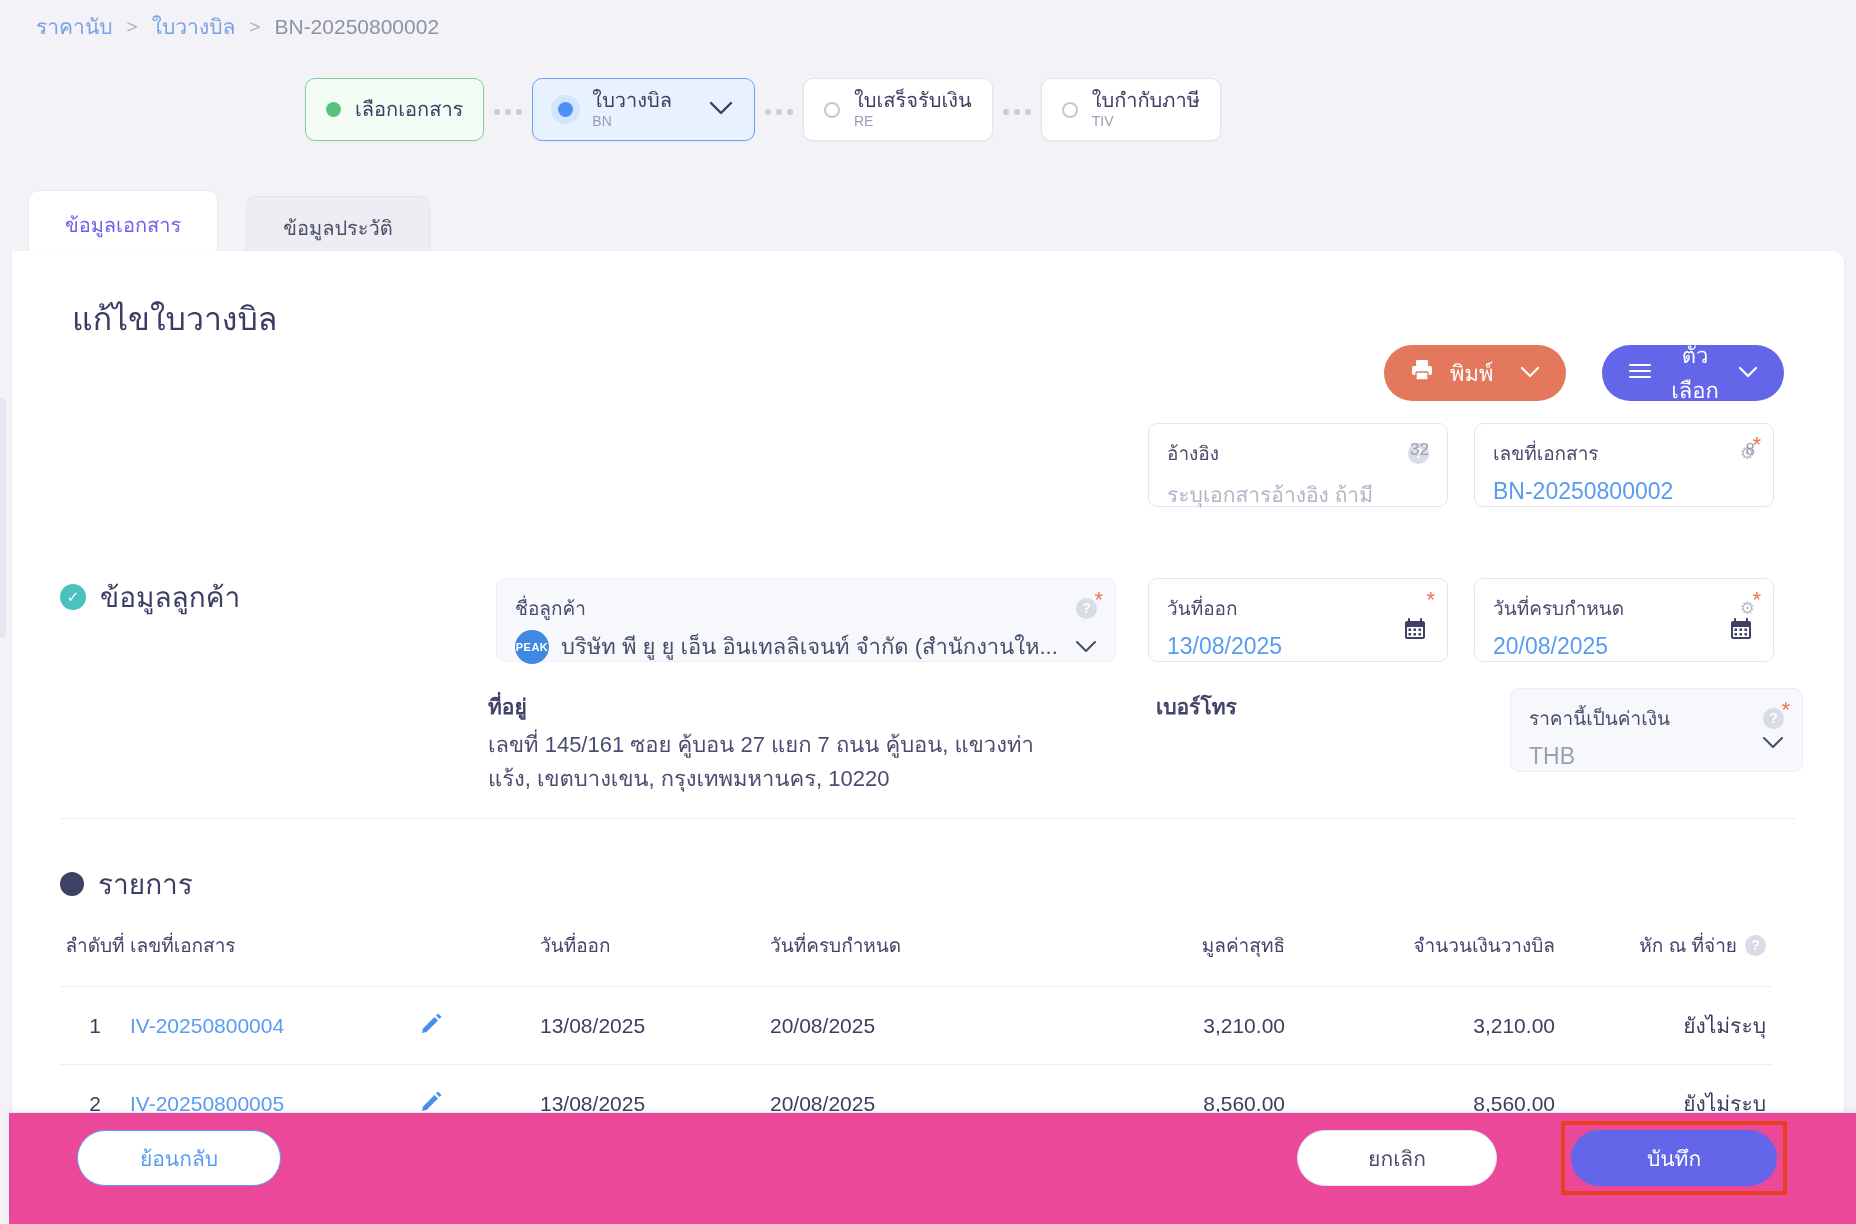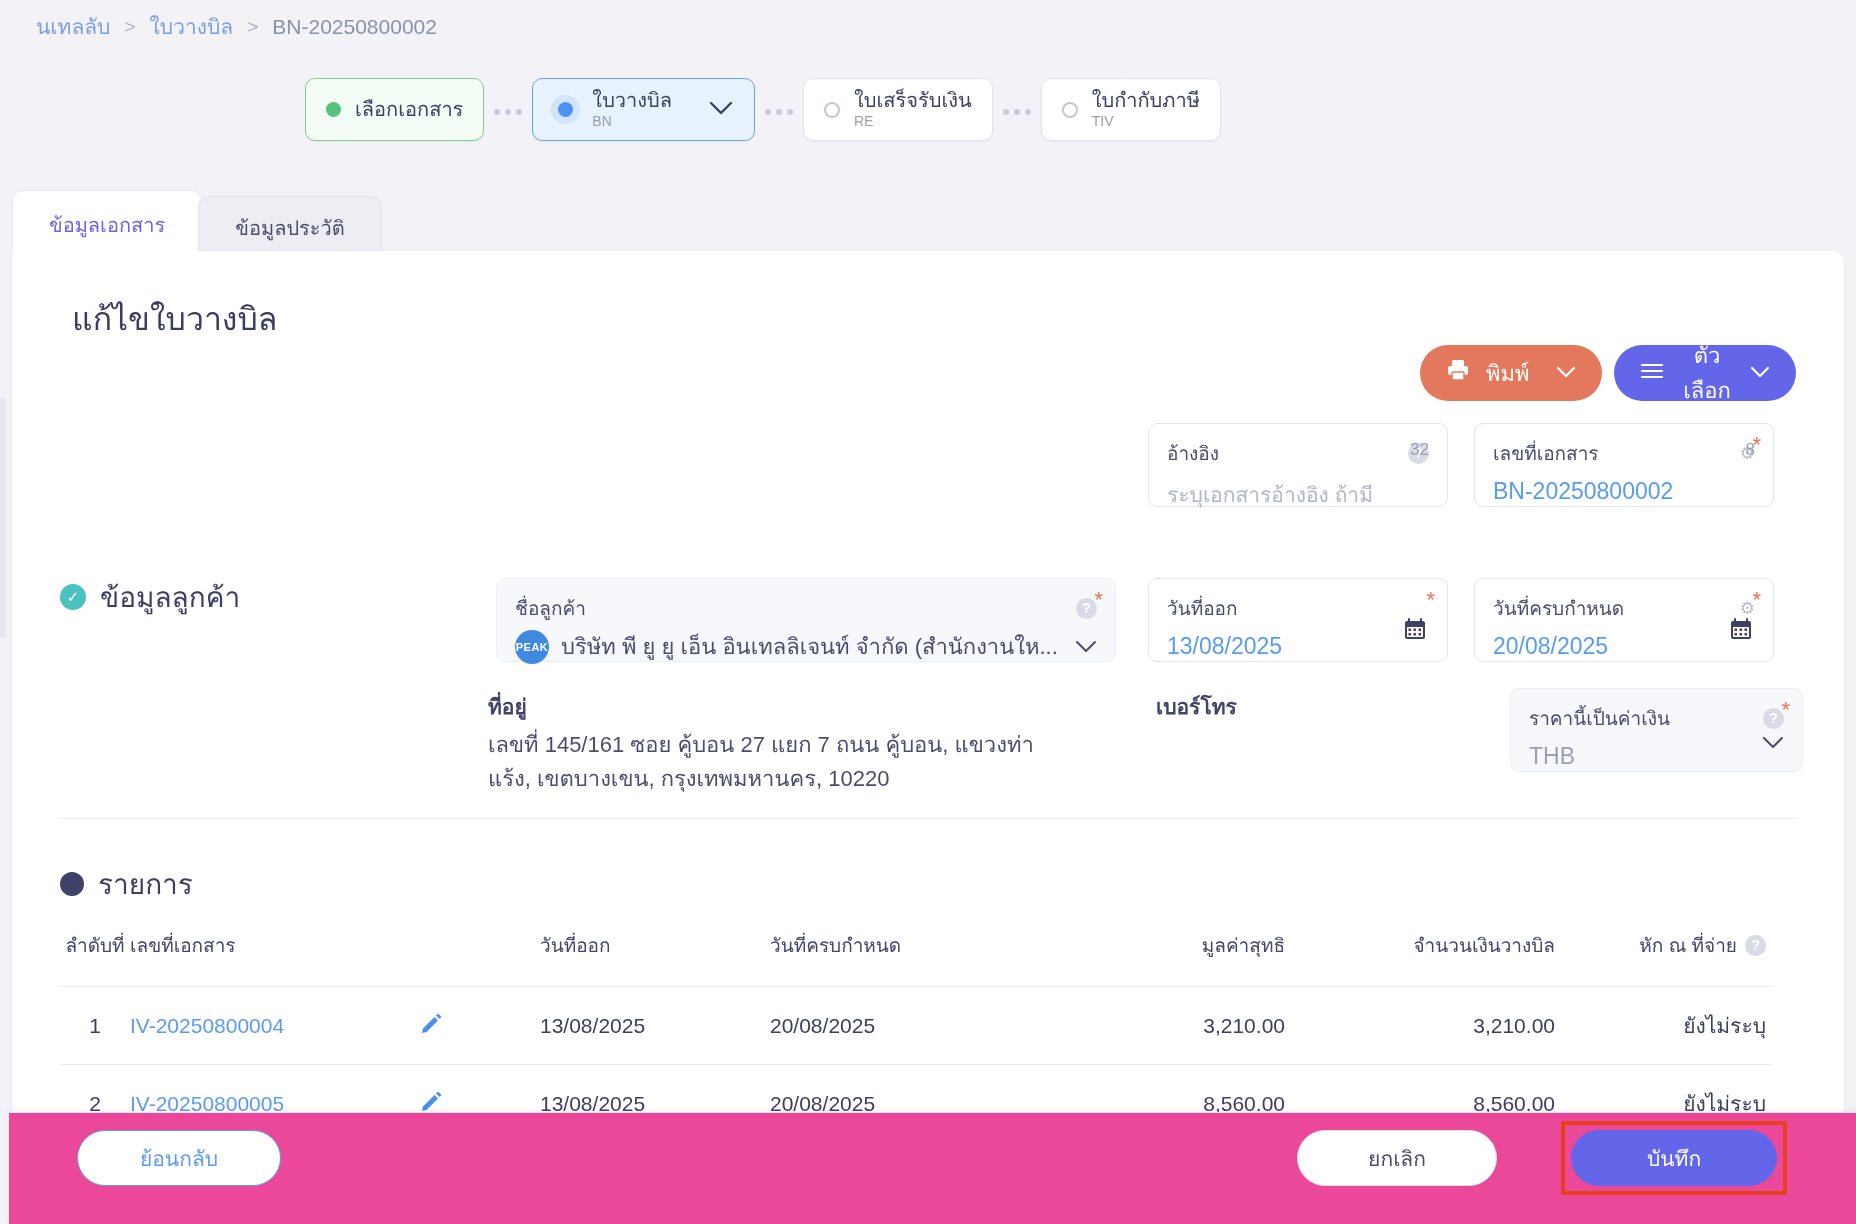--- a/index.html
+++ b/index.html
@@ -46,42 +46,42 @@
   .step-name { font-size: 20px; color: #3d3f63; white-space: nowrap; }
   .step-code { font-size: 14px; color: #9a9fb4; margin-top: 3px; }
   .step .chev { margin-left: 22px; color: #3d3f63; }
   .connector {
     display: flex; align-items: center; gap: 5px;
     margin: 0 10px; padding-top: 31px;
   }
   .connector i { width: 6px; height: 6px; border-radius: 50%; background: #c9ccd9; display: block; }
 
   
-  .tabs { position: absolute; top: 190px; left: 12px; display: flex; align-items: flex-end; }
+  .tabs { position: absolute; top: 190px; left: 28px; display: flex; align-items: flex-end; gap: 32px; }
   .tab {
     height: 62px; padding: 0 36px;
     display: flex; align-items: center; justify-content: center;
     font-size: 20px; border-radius: 10px 10px 0 0;
     background: #ededf3; color: #4c4f6b; border: 1px solid #e3e4ec; border-bottom: none;
   }
   .tab.active { background: #fff; color: #6c63e8; height: 68px; border-color: #e8e8ef; }
   .tab.second { margin-left: -4px; }
 
   
   .card {
     position: absolute; top: 251px; left: 12px;
     width: 1832px; height: 916px;
     background: #fff; border-radius: 0 12px 0 0;
     box-shadow: 0 1px 3px rgba(40,44,80,.07);
     padding: 0 60px;
     overflow: hidden;
   }
   .title { font-size: 32px; color: #3a3c62; margin-top: 42px; }
 
-  .hdr-btns { position: absolute; top: 345px; right: 60px; display: flex; gap: 12px; }
+  .hdr-btns { position: absolute; top: 345px; right: 72px; display: flex; gap: 36px; }
   .pill {
     height: 56px; border-radius: 28px; border: none; cursor: pointer;
     display: flex; align-items: center; gap: 16px;
     padding: 0 26px; font-size: 22px; color: #fff;
     font-family: inherit;
   }
   .pill.print { background: #e3785c; width: 182px; }
   .pill.opts { background: #6366e8; width: 182px; }
   .pill .chev-sm { margin-left: auto; font-size: 17px; }
 
@@ -176,21 +176,21 @@
     border: 4px solid #e8401f; pointer-events: none;
   }
   .edge-strip { position: absolute; left: 0; top: 398px; width: 6px; height: 240px; background: #e6e7ef; border-radius: 0 4px 4px 0; }
 </style>
 </head>
 <body>
 
 <div class="page">
 
   <div class="breadcrumb">
-    <span class="bc-link">นเทลลับ</span>
+    <span class="bc-link">ราคานับ</span>
     <span class="bc-sep">&gt;</span>
     <span class="bc-link">ใบวางบิล</span>
     <span class="bc-sep">&gt;</span>
     <span class="bc-current">BN-20250800002</span>
   </div>
 
   <div class="stepper">
 
     <div class="step done">
       <span class="dot green"></span>

